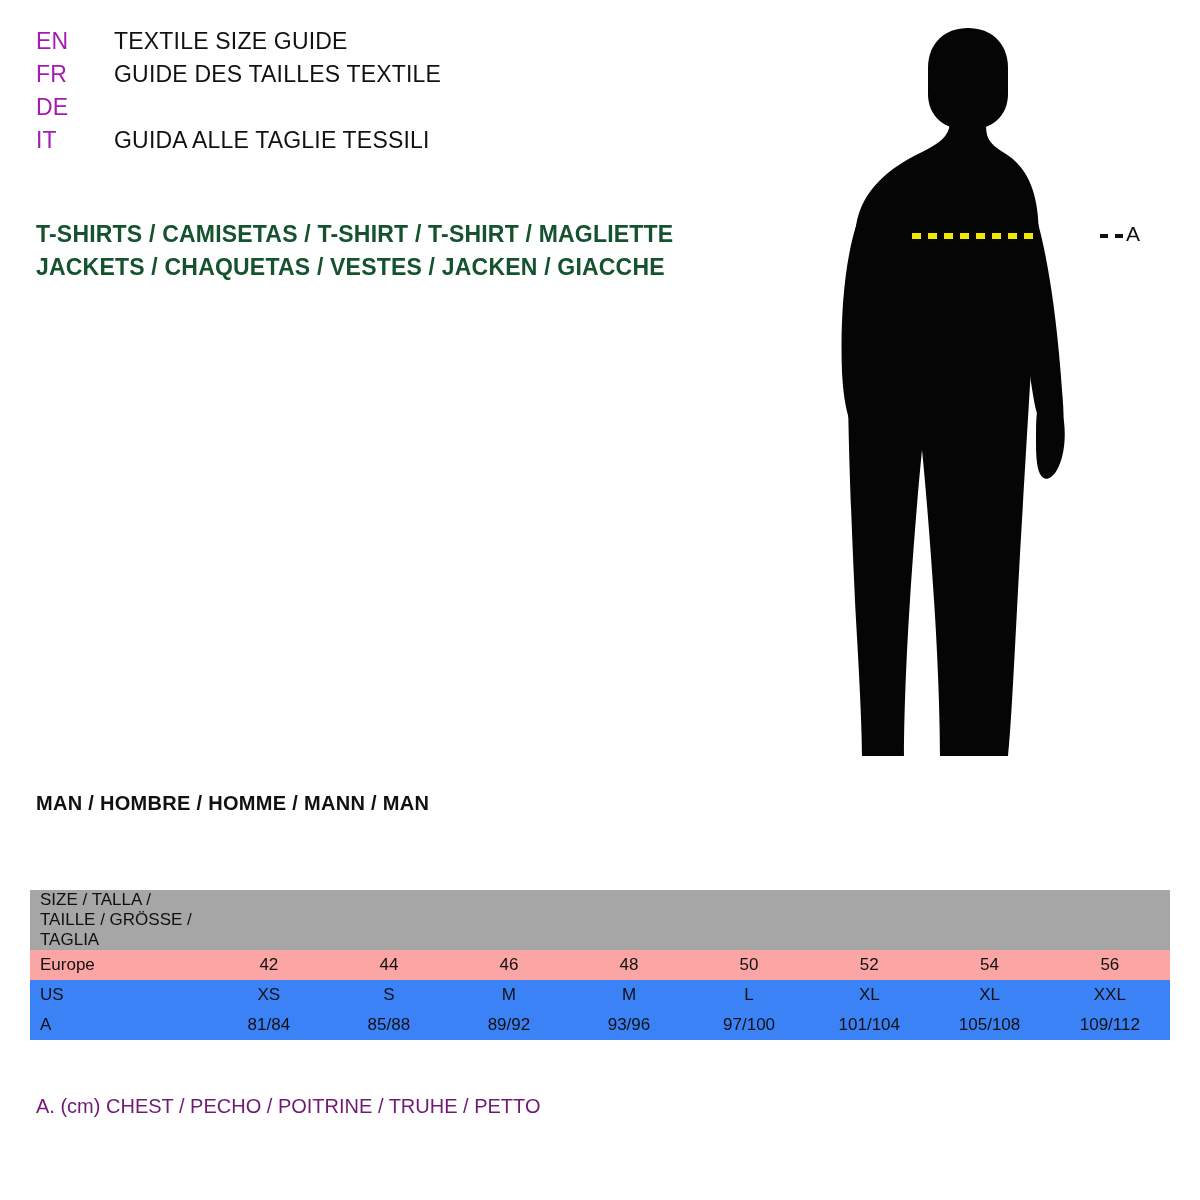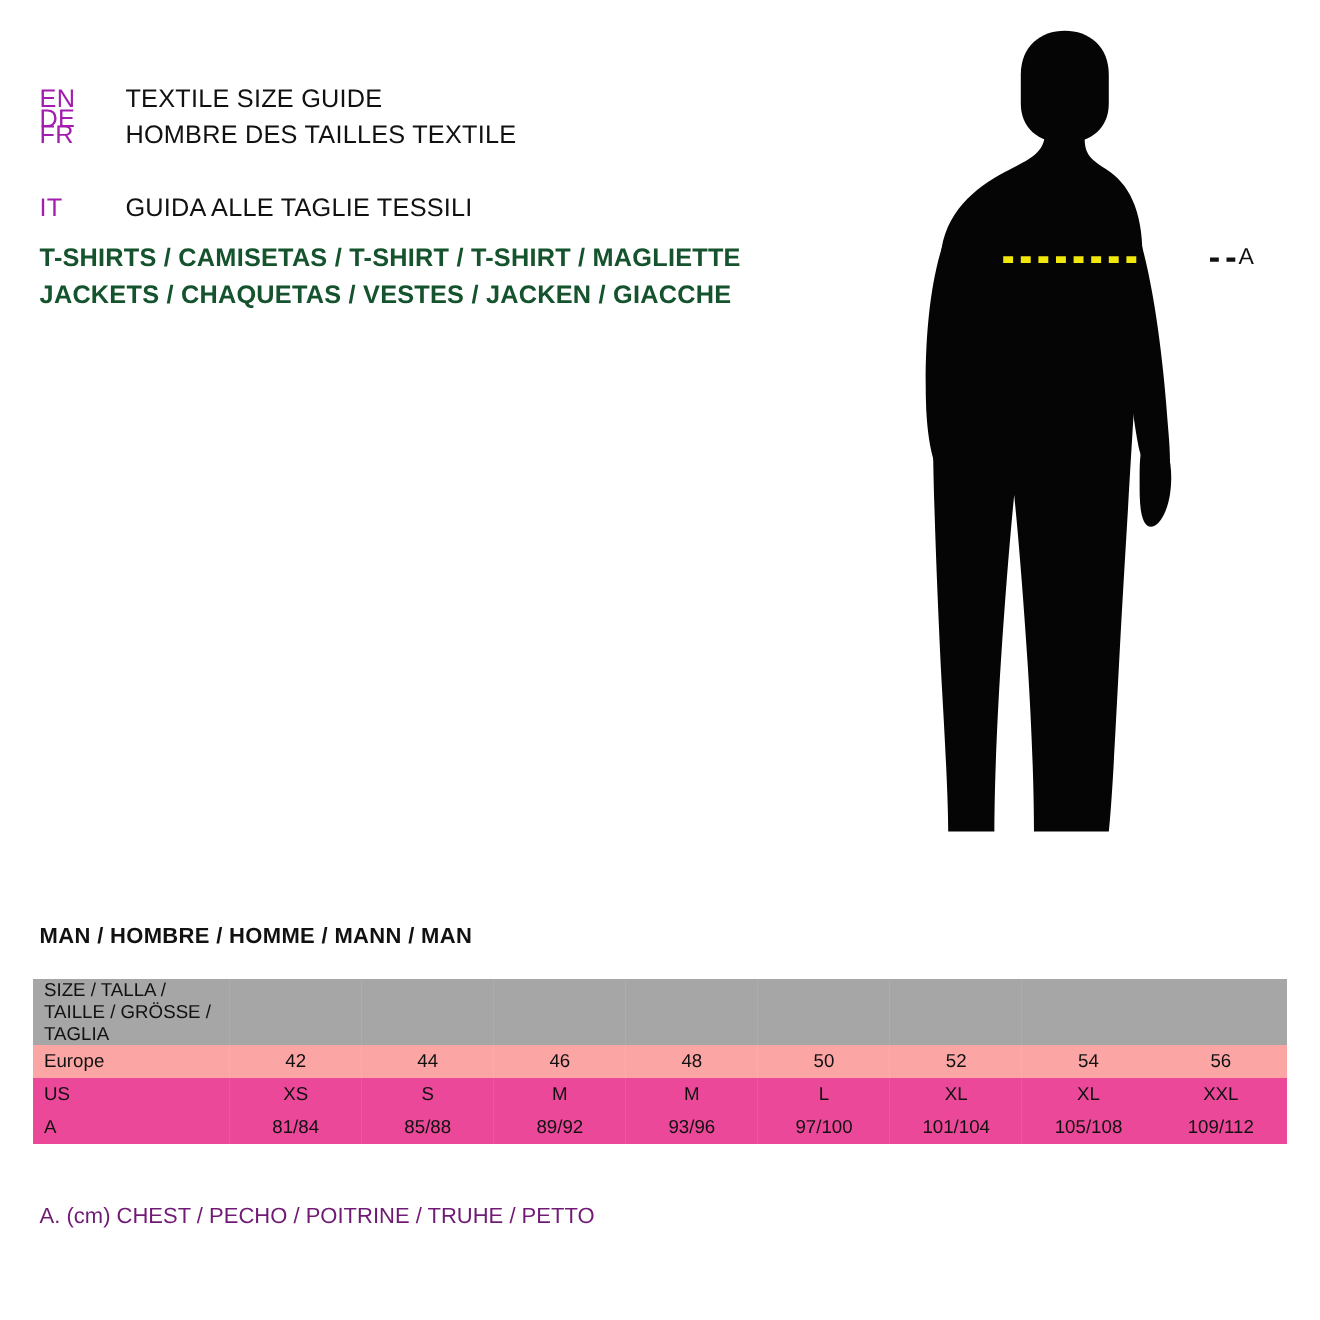--- a/index.html
+++ b/index.html
@@ -30,21 +30,20 @@
     font-size: 23px;
     letter-spacing: 0.2px;
   }
   .lang-code {
     width: 78px;
     flex: 0 0 78px;
     color: #a21caf;
   }
   .lang-text {
     color: #111111;
-    margin-top: 48px;
   }
 
   .cat-block {
     position: absolute;
     left: 36px;
     top: 218px;
     width: 760px;
   }
   .cat-line {
     font-size: 23px;
@@ -71,21 +70,21 @@
     left: 1126px;
     top: 222px;
     font-size: 21px;
     color: #111111;
   }
 
   
   .section-title {
     position: absolute;
     left: 36px;
-    top: 840px;
+    top: 792px;
     font-size: 20px;
     font-weight: bold;
     letter-spacing: 0.3px;
     color: #111111;
   }
 
   table.size-table {
     position: absolute;
     left: 30px;
     top: 890px;
@@ -101,21 +100,21 @@
   }
   .row-head td {
     background: #a6a6a6;
     font-size: 17px;
     height: 28px;
   }
   .row-shade td {
     background: #fca5a5;
   }
   .row-plain td {
-    background: #ec4899;
+    background: #3b82f6;
   }
   .cell-label {
     text-align: left;
     padding-left: 10px !important;
     width: 170px;
   }
   .cell-val {
     text-align: center;
     width: 121px;
   }
@@ -131,21 +130,21 @@
 </head>
 <body>
 
 <div class="lang-block">
   <div class="lang-row">
     <span class="lang-code">EN</span>
     <span class="lang-text">TEXTILE SIZE GUIDE</span>
   </div>
   <div class="lang-row">
     <span class="lang-code">FR</span>
-    <span class="lang-text">HOMBRE DES TAILLES TEXTILE</span>
+    <span class="lang-text">GUIDE DES TAILLES TEXTILE</span>
   </div>
   <div class="lang-row">
     <span class="lang-code">DE</span>
   </div>
   <div class="lang-row">
     <span class="lang-code">IT</span>
     <span class="lang-text">GUIDA ALLE TAGLIE TESSILI</span>
   </div>
 </div>
 

